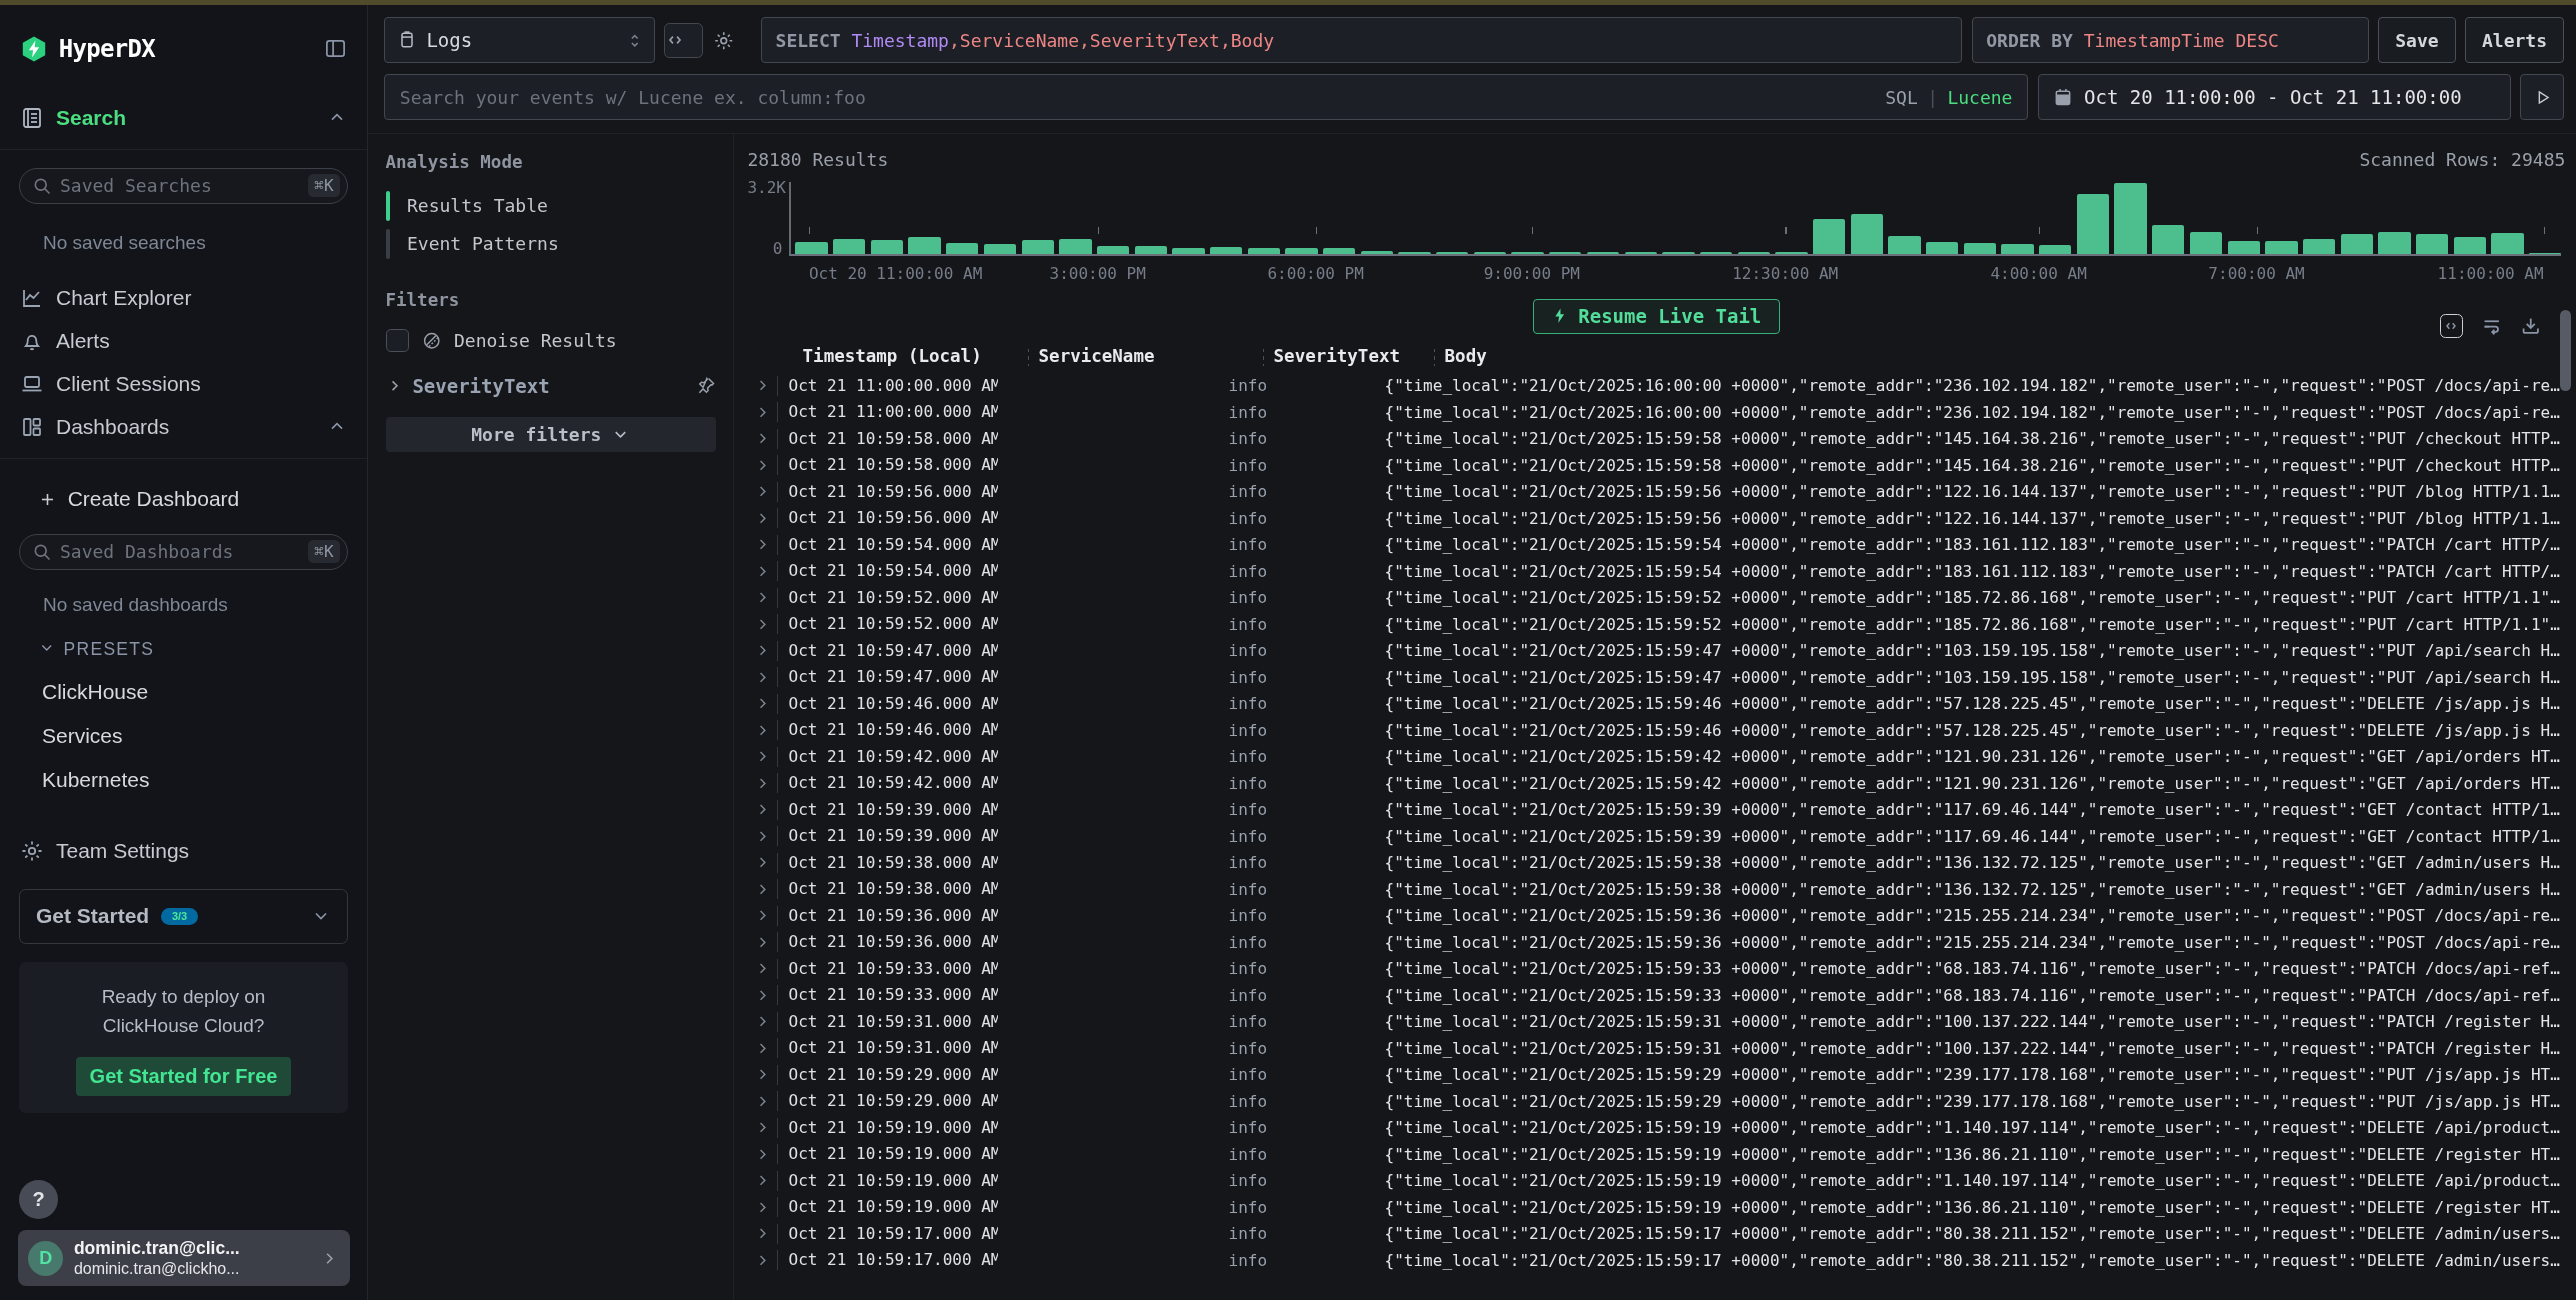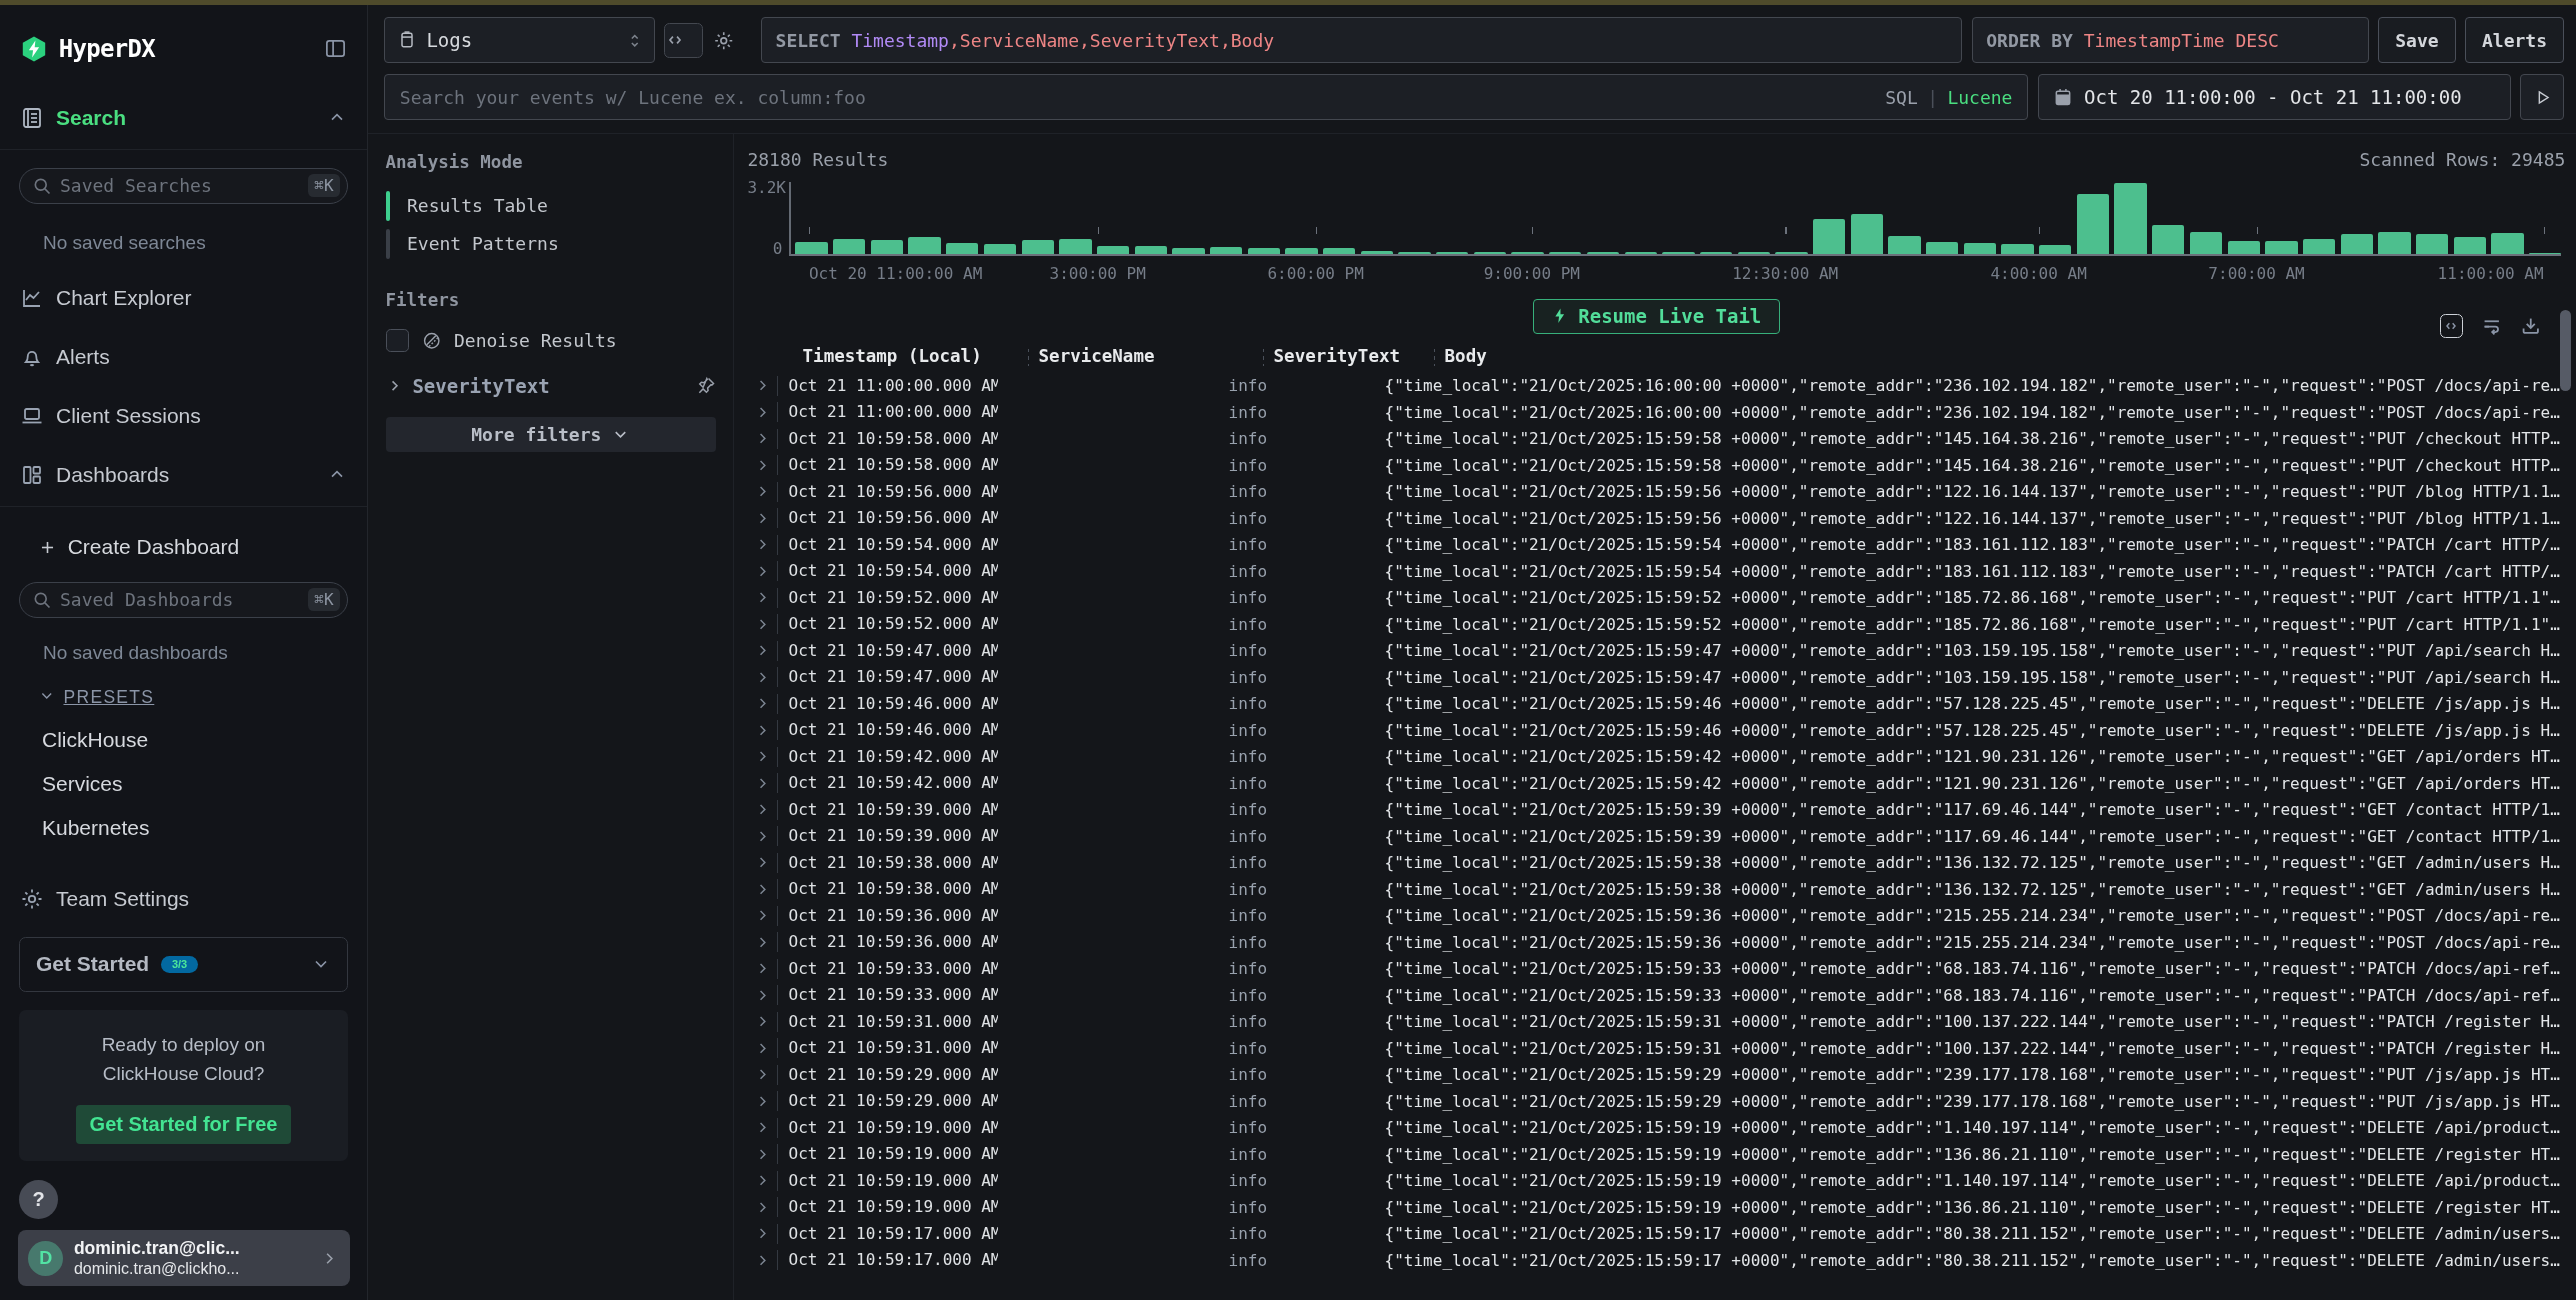--- a/index.html
+++ b/index.html
@@ -24,26 +24,26 @@
   .nav-row .lbl { font-size:21px; color:#c6cad1; }
   .nav-search { margin-top:38px; }
   .nav-search .lbl { color:#4ade80; font-weight:bold; }
   .side-divider { border-bottom:1.3px solid #1f2228; margin-top:13.4px; }
   .side-search { margin:17.5px 19px 0 19px; height:36px; border:1.3px solid #3b4049; border-radius:19px;
                  display:flex; align-items:center; gap:8px; padding:0 6.7px 0 12px; background:#16181d; cursor:text; }
   .side-search .ph { font-family:"DejaVu Sans Mono","Liberation Mono",monospace; font-size:18px; color:#6d737d; }
   .kbd-chip { margin-left:auto; background:#272b31; border-radius:5.4px; padding:2px 6.7px;
               font-size:16px; color:#8d95a2; }
   .muted-note { font-size:19px; color:#7d8795; margin:28px 0 0 43px; }
-  .nav-group { margin-top:27px; display:flex; flex-direction:column; gap:24px; }
+  .nav-group { margin-top:27px; display:flex; flex-direction:column; gap:8px; }
   .create-row { display:flex; align-items:center; gap:10.7px; padding:0 20px 0 38px; height:34px;
                 margin-top:23px; cursor:pointer; }
   .create-row .lbl { font-size:21px; color:#d6d9de; }
   .presets-head { display:flex; gap:8px; margin:23px 0 0 38px; color:#8b95a7;
-                  font-size:17.5px; letter-spacing:1.3px; cursor:pointer;text-decoration:underline; }
+                  font-size:17.5px; letter-spacing:1.3px; cursor:pointer; }
   .preset-item { font-size:21px; color:#d6d9de; margin:20px 0 0 42px; cursor:pointer; }
   .team-row { margin-top:42px; }
   .getstarted-box { margin:20px 19px 0 19px; border:1.3px solid #33373f; border-radius:6.7px;
                     padding:14.8px 16px; display:flex; align-items:center; gap:12px; cursor:pointer; }
   .getstarted-box .lbl { font-size:21px; font-weight:bold; color:#b4b9c2; }
   .badge-pill { background:#0369a1; color:#4ce79a; font-weight:bold; font-size:11px;
                 border-radius:671px; padding:2.7px 10.7px; }
   .promo-card { margin:17.5px 19px 0 19px; background:#1a1d23; border-radius:6.7px; padding:20px 13.4px 17.5px; }
   .promo-card p { text-align:center; font-size:19px; color:#b6bcc6; line-height:1.55; }
   .promo-btn { display:block; margin:16px auto 0; width:215px; height:39px; background:#1f4a37;

